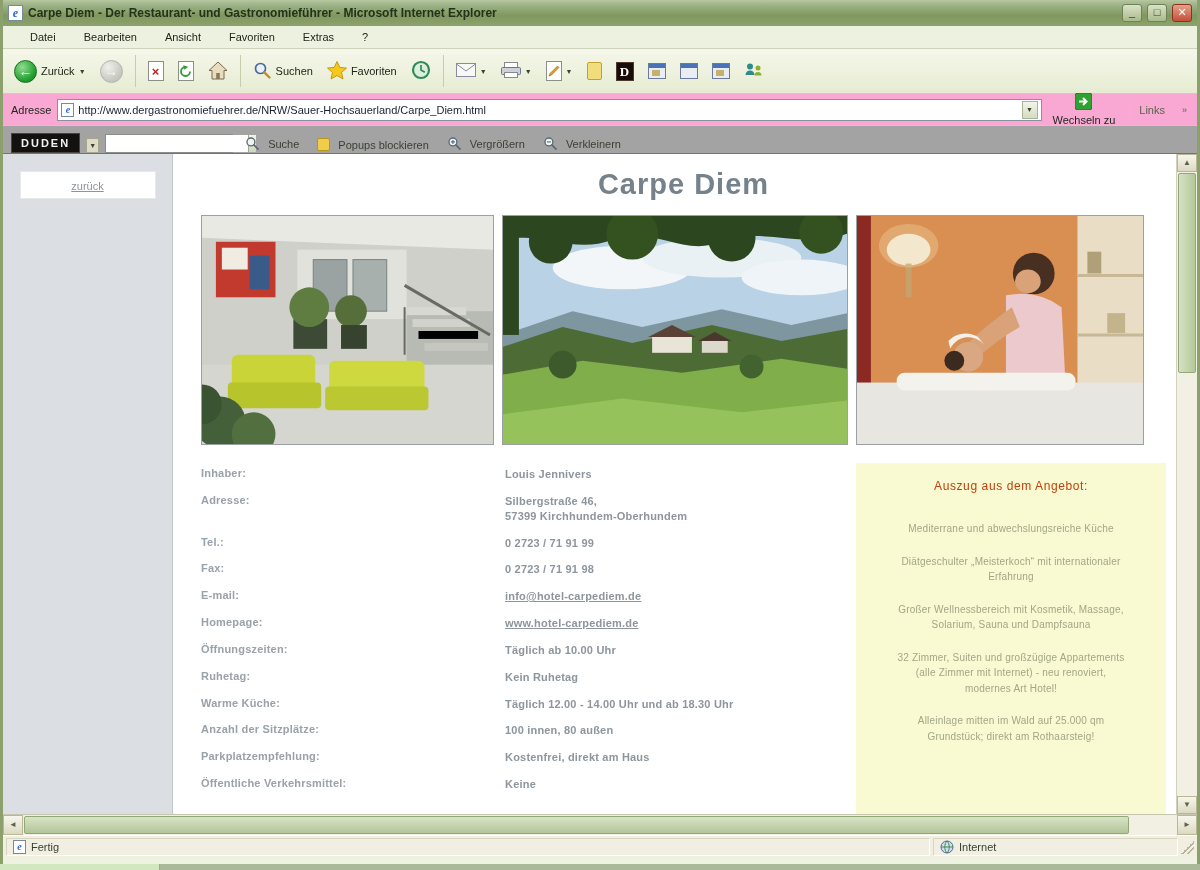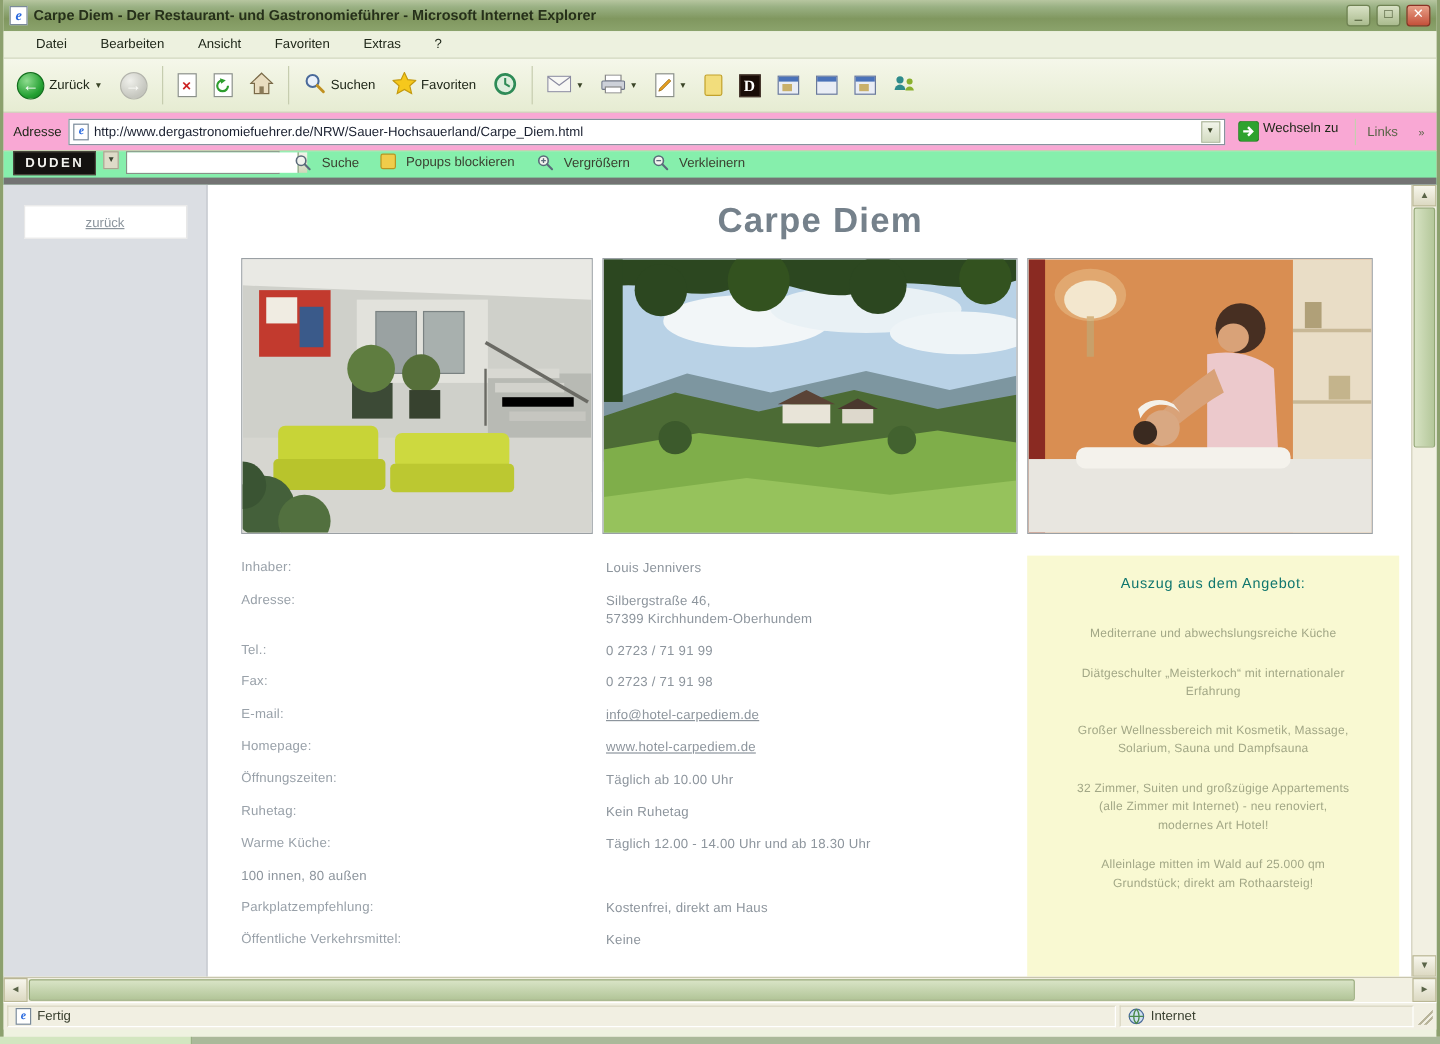--- a/index.html
+++ b/index.html
@@ -44,26 +44,26 @@
   .winicon::before { content:""; position:absolute; left:0; top:0; right:0; height:4px; background:#4a72b8; }
   .winicon.alt::after { content:""; position:absolute; left:3px; top:6px; width:8px; height:6px; background:#c9b06a; }
 
   
   .addressbar { height:32px; flex:0 0 32px; display:flex; align-items:center; gap:6px; padding:0 8px;
                 background:#f9a8d4; border-bottom:1px solid #c8cfb2; font-size:11px; color:#20281a; }
   .addr-box { flex:1; height:22px; background:#fff; border:1px solid #87929e; display:flex; align-items:center; padding:0 3px; gap:4px; }
   .addr-box input { flex:1; border:none; outline:none; font-size:11px; color:#1a2030; font-family:"Liberation Sans",sans-serif; }
   .addr-drop { width:16px; height:18px; background:linear-gradient(180deg,#f2f5ea,#d4dcc2); border:1px solid #aab496;
                font-size:7px; text-align:center; line-height:16px; color:#3a4427; }
-  .go-btn { display:flex; align-items:flex-start; gap:4px; padding:2px 5px; }
+  .go-btn { display:flex; align-items:center; gap:4px; padding:2px 5px;flex-direction:column; }
   .links-lbl { color:#5a6448; display:flex; align-items:center; gap:17px; padding-right:2px; }
 
   
-  .dudenbar { height:28px; flex:0 0 28px; display:flex; align-items:flex-start; gap:6px; padding:0 8px;
-              background:#86efac; border-bottom:6px solid #737373; font-size:11px; color:#3a4030; }
+  .dudenbar { height:28px; flex:0 0 28px; display:flex; align-items:flex-end; gap:6px; padding:0 8px;
+              background:#a3a3a3; border-bottom:1px solid #737373; font-size:11px; color:#3a4030; }
   .duden-logo { background:#141210; color:#f2f2ee; font-weight:bold; letter-spacing:2px; font-size:11px;
                 padding:3px 9px; border:1px solid #4a463c; }
   .mini-drop { width:13px; height:15px; font-size:7px; line-height:13px; text-align:center;
                background:#dedbc8; border:1px solid #a8a590; color:#3a4030; }
   .duden-combo { width:128px; height:19px; background:#fff; border:1px solid #8a9088; display:flex; }
   .duden-combo .fill { flex:1; }
   .duden-combo .cdrop { width:15px; background:linear-gradient(180deg,#f2f5ea,#cfd6ba); border-left:1px solid #a8a590;
                         font-size:7px; line-height:17px; text-align:center; color:#3a4030; }
   .dbtn { display:flex; align-items:center; gap:8px; padding:2px 6px; }
   .popup-ic { width:13px; height:13px; background:#f0cc4a; border:1px solid #b99420; border-radius:2px; }
@@ -77,27 +77,27 @@
   .page-h1 { text-align:center; font-size:29px; font-weight:bold; color:#75818b; letter-spacing:1px; }
   .page-sub { text-align:center; font-size:9px; font-weight:bold; color:#87929a; margin-top:3px; letter-spacing:.5px; }
 
   .photos { display:flex; gap:8px; margin-top:14px; }
   .photo { height:230px; border:1px solid #9aa0a4; overflow:hidden; }
   .photo svg { display:block; width:100%; height:100%; }
   .p1 { width:293px; } .p2 { width:346px; } .p3 { width:288px; }
 
   .info { display:flex; margin-top:18px; align-items:flex-start; }
   .detail-table { flex:1; padding-top:4px; }
-  .drow { display:grid; grid-template-columns:304px 1fr; margin-bottom:12px; font-size:11px; color:#939ba3; letter-spacing:.2px; }
+  .drow { display:grid; grid-template-columns:304px 1fr; margin-bottom:12px; font-size:11px; color:#939ba3; letter-spacing:.2px;font-weight:bold; }
   .drow .lab { color:#99a1a9; }
   .drow .val { color:#8d959d; line-height:1.35; }
   .drow .val a { color:#8d959d; text-decoration:underline; }
 
   .offer { flex:0 0 310px; background:#f9f9d2; min-height:520px; padding:16px 38px 20px; text-align:center; }
-  .offer-title { font-size:12px; color:#0f766e; letter-spacing:.6px; margin-bottom:28px; }
+  .offer-title { font-size:12px; color:#c2410c; letter-spacing:.6px; margin-bottom:28px; }
   .offer p { font-size:10px; color:#a2a786; line-height:1.55; margin-bottom:17px; letter-spacing:.2px; }
 
   
   .vscroll { flex:0 0 21px; background:#f2f0e2; border-left:1px solid #d2cfbc; display:flex; flex-direction:column; }
   .sarrow { height:18px; background:linear-gradient(180deg,#f7f6ec,#dcd9c2); border:1px solid #bab794; font-size:8px;
             color:#5a6448; text-align:center; line-height:16px; }
   .vthumb { height:200px; margin:1px; background:linear-gradient(90deg,#d6e2c2,#b4c79a); border:1px solid #93a877; border-radius:2px; }
   .vfill { flex:1; }
   .hscroll { flex:0 0 21px; display:flex; background:#f2f0e2; border-top:1px solid #c8c5ae; }
   .harrow { width:20px; height:100%; background:linear-gradient(180deg,#f7f6ec,#dcd9c2); border:1px solid #bab794;
@@ -435,20 +435,21 @@
             </div>
           <div class="drow">
               <span class="lab">Ruhetag:</span>
               <span class="val">Kein Ruhetag</span>
             </div>
           <div class="drow">
               <span class="lab">Warme Küche:</span>
               <span class="val">Täglich 12.00 - 14.00 Uhr und ab 18.30 Uhr</span>
             </div>
           <div class="drow">
+              <span class="lab">Anzahl der Sitzplätze:</span>
               <span class="val">100 innen, 80 außen</span>
             </div>
           <div class="drow">
               <span class="lab">Parkplatzempfehlung:</span>
               <span class="val">Kostenfrei, direkt am Haus</span>
             </div>
           <div class="drow">
               <span class="lab">Öffentliche Verkehrsmittel:</span>
               <span class="val">Keine</span>
             </div>

